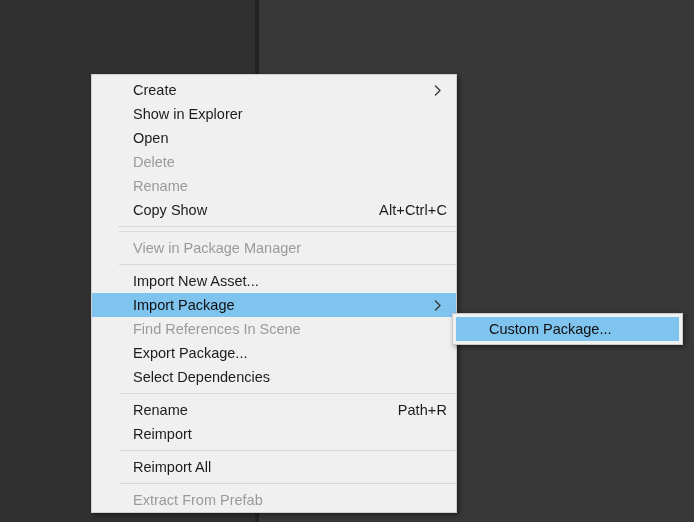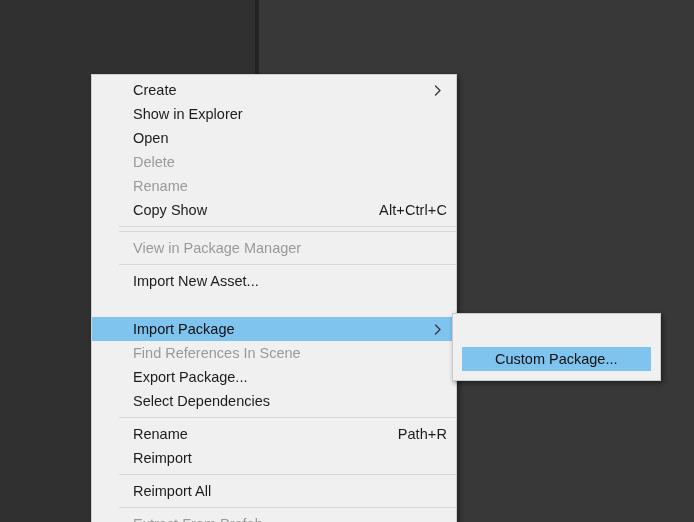--- a/index.html
+++ b/index.html
@@ -55,21 +55,21 @@
     line-height: 24px;
     display: flex;
     align-items: center;
     padding: 0 8px 0 41px;
     font-size: 14.5px;
     color: #1c1c1c;
     white-space: nowrap;
     box-sizing: border-box;
   }
   .mi.disabled { color: #9a9a9a; }
-  .mi.selected { background: #7fc3ef; color: #101010; margin-top: 24px; }
+  .mi.selected { background: #7fc3ef; color: #101010; }
   .mi .label { flex: 0 0 auto; }
   .mi .shortcut {
     position: absolute;
     right: 9px;
     font-size: 14.5px;
     color: #1c1c1c;
     letter-spacing: 0.1px;
     text-align: center;
   }
   .mi .chev {
@@ -86,26 +86,26 @@
     height: 1px;
     margin: 4px 0 4px 27px;
     background: #d9d9d9;
   }
 
   
   .submenu {
     position: absolute;
     left: 452px;
     top: 313px;
-    width: 209px;
+    width: 231px;
     background: #f0f0f0;
     border: 1px solid #cbcbcb;
     box-shadow: 2px 2px 5px rgba(0,0,0,0.45);
     box-sizing: border-box;
-    padding: 9px;
+    padding: 3px;
     z-index: 30;
   }
   .submenu .mi {
     height: 24px;
     line-height: 24px;
     padding: 0 8px 0 33px;
   }
 </style>
 </head>
 <body>

